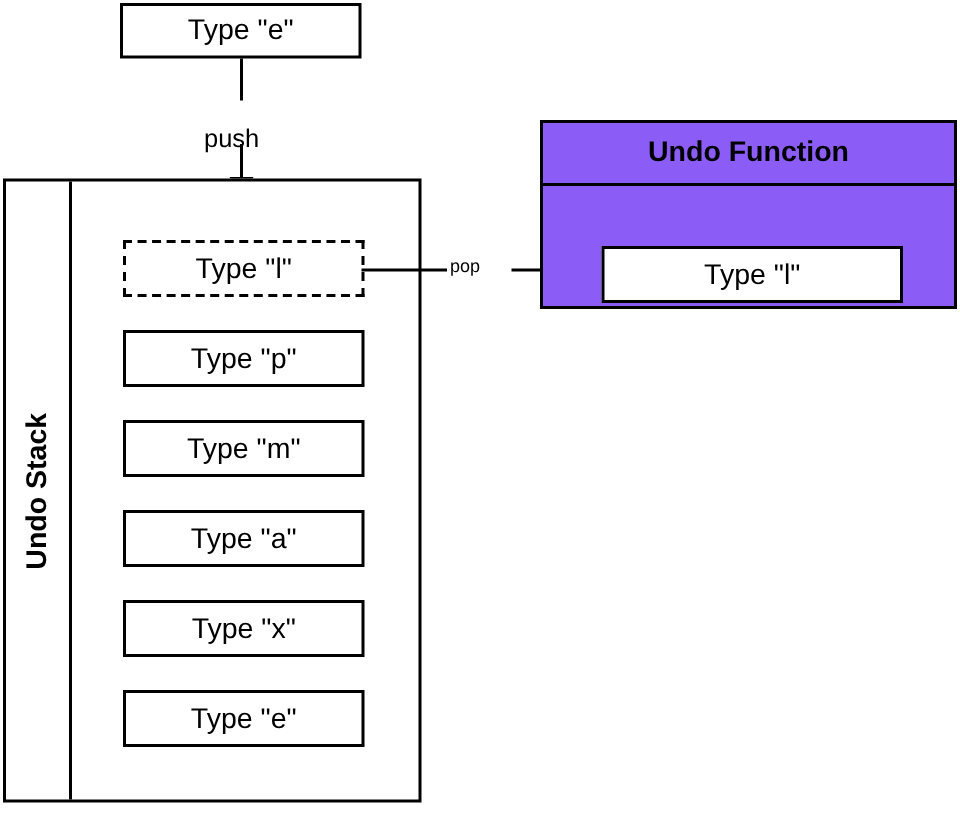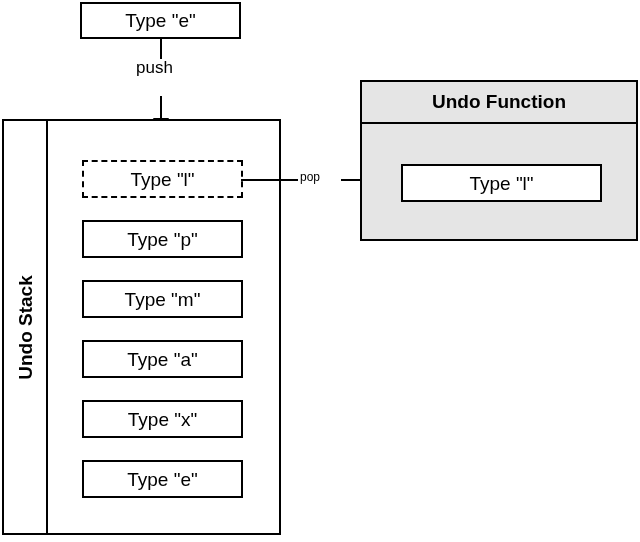--- a/index.html
+++ b/index.html
@@ -80,24 +80,24 @@
     width: 161px;
     height: 38px;
   }
 
   
   #undo-function-panel {
     position: absolute;
     left: 360px;
     top: 80px;
     width: 278px;
-    height: 161px;
+    height: 126px;
     box-sizing: border-box;
     border: 2px solid #000000;
-    background: #e5e5e5;
+    background: #8b5cf6;
   }
   #undo-function-header {
     position: absolute;
     left: 0;
     top: 0;
     width: 100%;
     height: 42px;
     box-sizing: border-box;
     border-bottom: 2px solid #000000;
     display: flex;
@@ -141,21 +141,21 @@
     border-bottom: 7px solid transparent;
     border-left: 14px solid #000000;
   }
 
   #push-line-top    { left: 160px; top: 39px;  height: 28px; }
   #push-line-bottom { left: 160px; top: 96px;  height: 27px; }
   #push-arrowhead   { left: 153px; top: 118px; }
   #push-label {
     position: absolute;
     left: 133px;
-    top: 59px;
+    top: 84px;
     font-size: 17px;
     line-height: 1;
     background: #ffffff;
     padding: 0 3px;
     white-space: nowrap;
   }
 
   #pop-line-left  { left: 241px; top: 179px; width: 57px; }
   #pop-line-right { left: 341px; top: 179px; width: 45px; }
   #pop-arrowhead  { left: 385px; top: 173px; }

